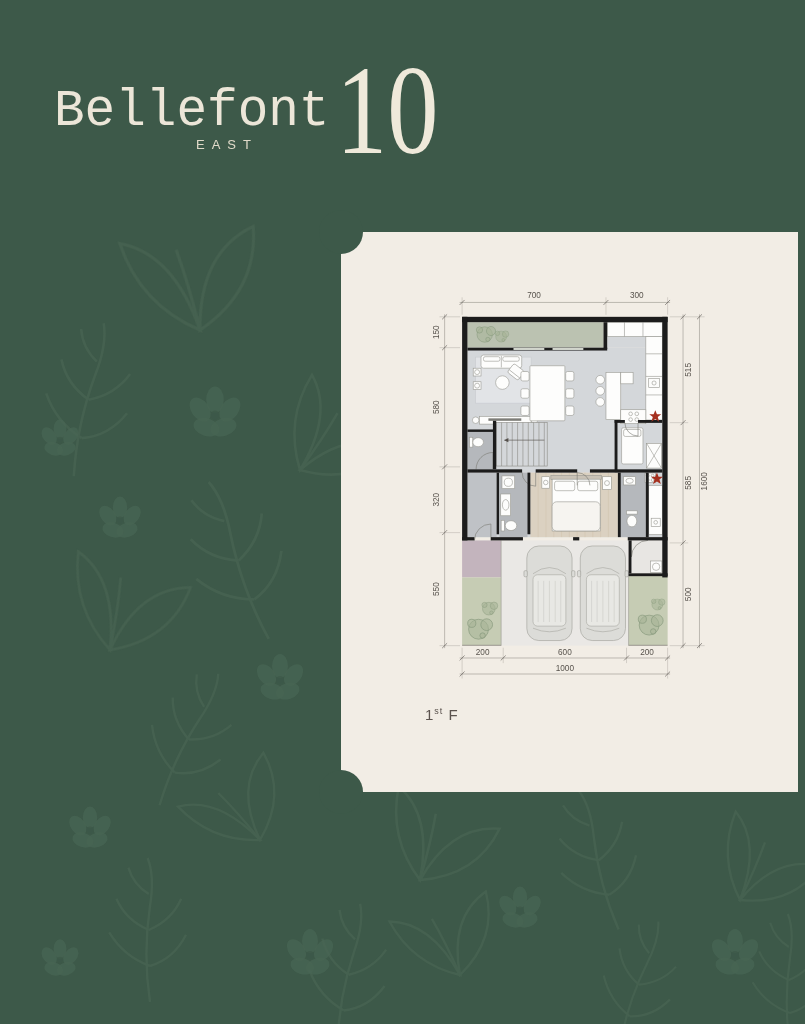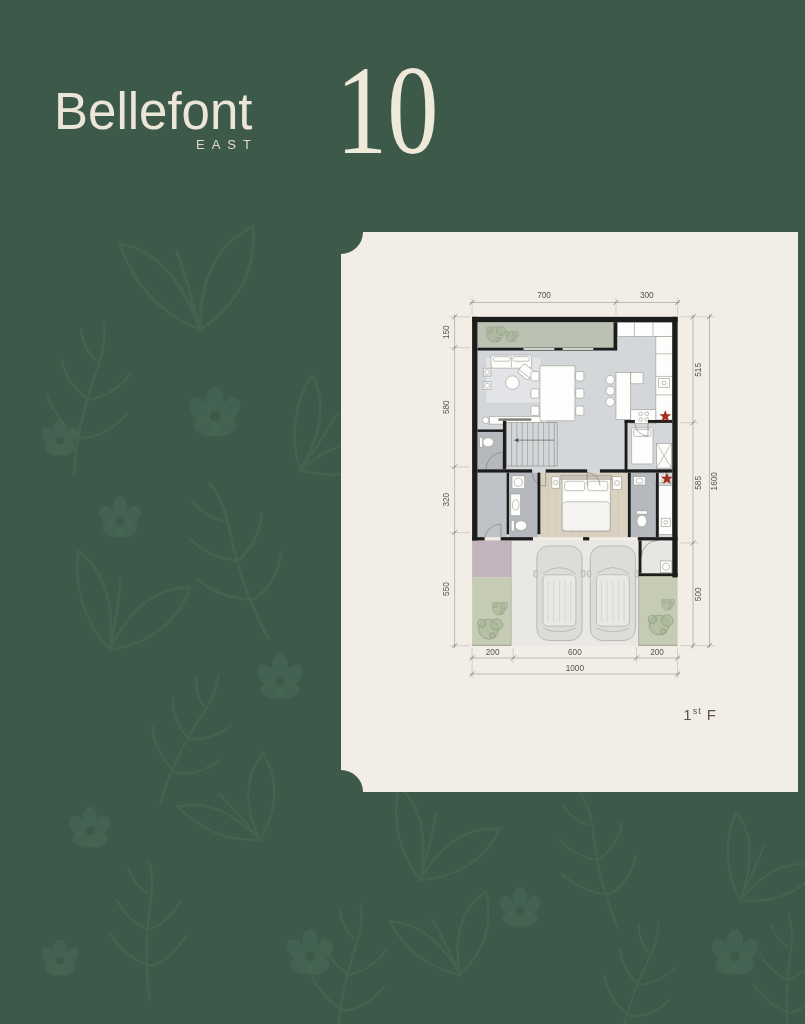--- a/index.html
+++ b/index.html
@@ -5,44 +5,44 @@
   html,body{margin:0;padding:0;}
   body{
     width:805px;height:1024px;position:relative;overflow:hidden;
     background:#3d5949;
     font-family:"Liberation Sans",sans-serif;
   }
   .bg-pattern{position:absolute;left:0;top:0;width:805px;height:1024px;}
   
   .brand{position:absolute;left:54px;top:86px;width:206px;color:#ece6d8;}
   .brand-name{
-    font-family:Liberation Sans, sans-serif;
+    font-family:Liberation Mono, monospace;
     font-size:51px;font-weight:400;letter-spacing:0px;line-height:1;
   }
   .brand-sub{
     text-align:right;font-size:13px;letter-spacing:7px;
     color:#e0dac9;padding-right:2px;
   }
   .unit-number{
     position:absolute;left:336px;top:46px;
     font-family:"Liberation Serif","DejaVu Serif",serif;
     font-size:128px;line-height:1;color:#efe9da;
     transform:scaleX(.8);transform-origin:left top;
   }
   
   .card{
     position:absolute;left:341px;top:232px;width:457px;height:560px;
     background:#f2ede5;
   }
   .notch{position:absolute;width:44px;height:44px;border-radius:50%;background:#3d5949;}
   .notch.tl{left:-22px;top:-22px;}
   .notch.bl{left:-22px;bottom:-22px;}
-  .planwrap{position:absolute;left:90px;top:54px;width:298px;}
+  .planwrap{position:absolute;left:80px;top:54px;width:298px;}
   .floor-label{
-    position:absolute;left:78px;top:474px;width:298px;text-align:right;
+    position:absolute;left:84px;top:474px;width:298px;text-align:left;
     color:#5b534e;font-size:15px;letter-spacing:1px;
   }
   .floor-label sup{font-size:9px;}
   svg{display:block;}
   svg text{font-family:"Liberation Sans",sans-serif;}
 </style>
 </head>
 <body>
 
 <svg class="bg-pattern" viewBox="0 0 805 1024" aria-hidden="true">

